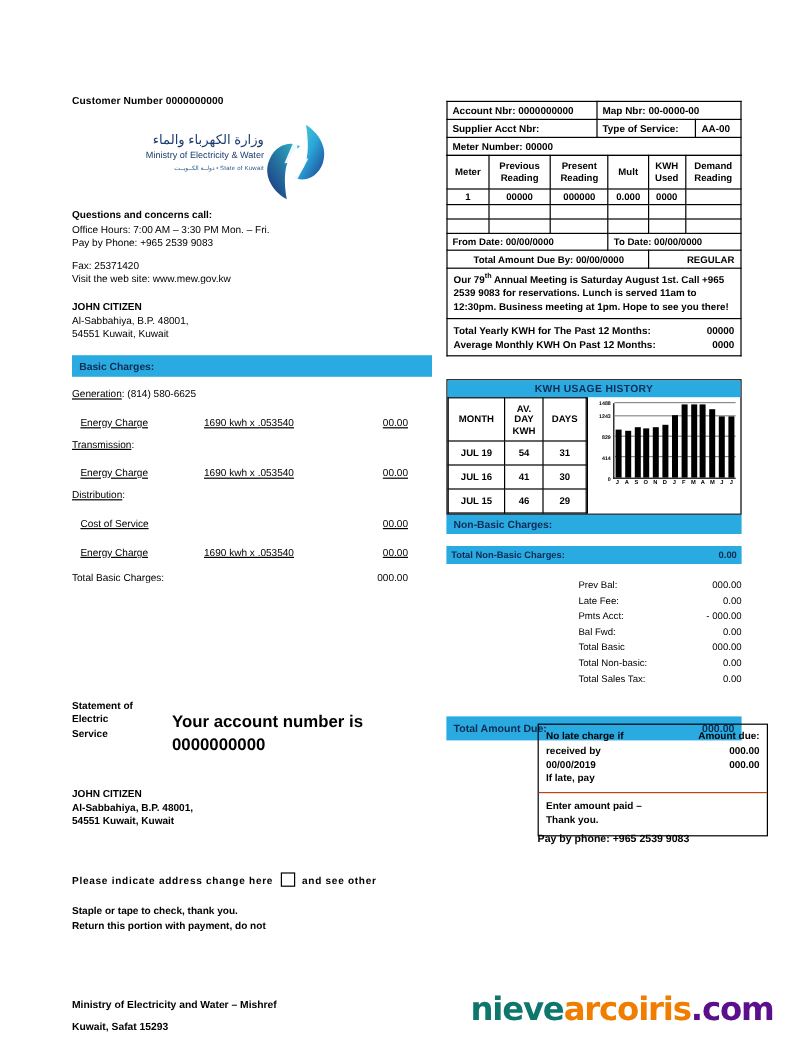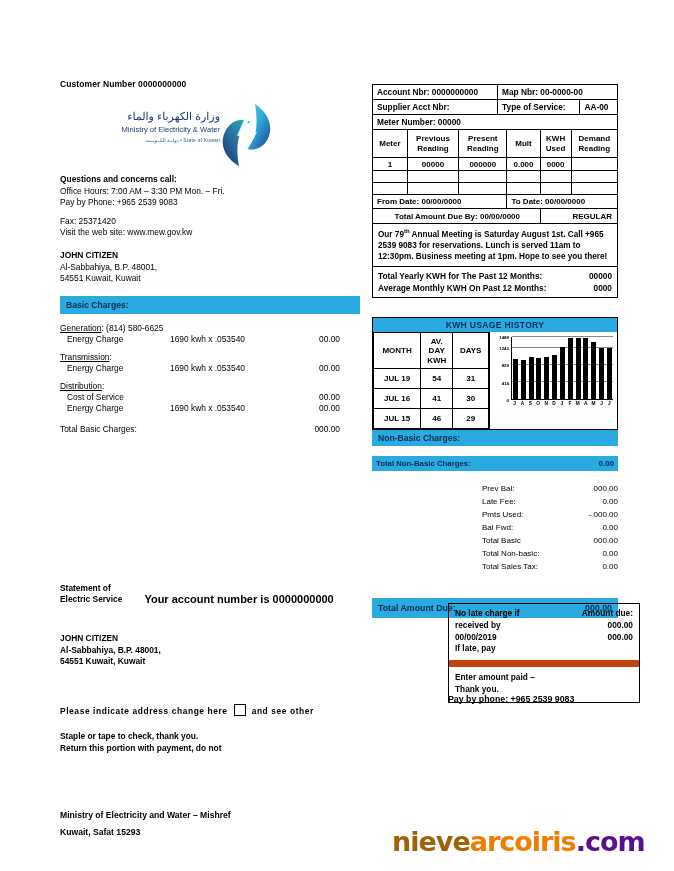--- a/index.html
+++ b/index.html
@@ -37,32 +37,32 @@
   .billing { margin-top:33px; font-size:8.4px; line-height:1.42; }
 
   .bar-cyan {
     background:#29abe2; color:#0d2b52; font-weight:bold;
     font-size:8.6px; padding:4px 6px; margin-top:11px;
   }
 
   .charges { margin-top:9px; font-size:8.4px; }
   .chg-group { margin-bottom:8px; }
   .chg-head { }
-  .chg-line { display:flex; align-items:flex-end; margin-top:1px; }
+  .chg-line { display:flex; align-items:flex-end; margin-top:14px;text-decoration:underline; }
   .chg-label { width:110px; padding-left:7px; }
   .chg-detail { width:110px; }
   .chg-amt { width:60px; text-align:right; }
   .chg-total { display:flex; margin-top:11px; }
   .chg-total .chg-label { padding-left:0; width:220px; }
   .chg-total .chg-amt { width:60px; text-align:right; }
 
   
   .stub { position:absolute; left:60px; top:583px; width:320px; font-size:8.4px; }
   .stub-title { font-weight:bold; line-height:1.35; display:flex; }
-  .stub-title .acct { font-weight:bold; padding-left:22px; padding-top:9px; font-size:11px; }
+  .stub-title .acct { font-weight:bold; padding-left:22px; padding-top:9px; font-size:14px; }
   .stub-name { margin-top:26px; font-weight:bold; line-height:1.4; }
   .stub-name .sub { font-weight:bold; }
   .addr-change { margin-top:36px; font-weight:bold; display:flex; align-items:flex-end; gap:6px; }
   .addr-change .sp { letter-spacing:.6px; }
   .checkbox { width:12px; height:12px; border:1.6px solid #000; display:inline-block; }
   .return-note { margin-top:14px; font-weight:bold; line-height:1.45; }
   .mew-foot { margin-top:52px; font-weight:bold; font-size:8.6px; line-height:2; }
 
   
   .right { position:absolute; left:372px; top:84px; width:246px; }
@@ -122,30 +122,30 @@
   .total-due {
     background:#29abe2; color:#0d2b52; font-weight:bold; font-size:8.8px;
     padding:5px 6px; margin-top:24px; display:flex; justify-content:space-between;
   }
 
   
   .paybox { position:absolute; left:448px; top:603px; width:192px; border:1px solid #000; font-size:8.3px; }
   .paybox .top { padding:4px 6px 5px 6px; display:flex; justify-content:space-between; }
   .paybox .top .l { line-height:1.42; font-weight:bold; }
   .paybox .top .r { line-height:1.42; text-align:right; font-weight:bold; }
-  .paybox .bot { border-top:7px solid #c2410c; padding:5px 6px 6px 6px; line-height:1.42; font-weight:bold; }
+  .paybox .bot { border-top:1px solid #c2410c; padding:5px 6px 6px 6px; line-height:1.42; font-weight:bold; }
   .payphone { position:absolute; left:448px; top:694px; font-size:8.8px; font-weight:bold; }
 
   
   .watermark {
     position:absolute; left:392px; top:826px;
     font-size:27px; font-weight:bold; font-family:"DejaVu Sans", sans-serif;
     letter-spacing:-1px; white-space:nowrap;
   }
-  .wm-a { color:#a16207; }
+  .wm-a { color:#0f766e; }
   .wm-b { color:#f07d00; }
   .wm-c { color:#5b0f8b; }
 
   .edge { position:absolute; right:0; top:0; width:6px; height:871px; background:#fff; }
 </style>
 </head>
 <body>
 
 <div class="page">
 
@@ -438,21 +438,21 @@
     <div class="summary">
       <div>
           <span class="lbl">Prev Bal:</span>
           <span class="val">000.00</span>
         </div>
       <div>
           <span class="lbl">Late Fee:</span>
           <span class="val">0.00</span>
         </div>
       <div>
-          <span class="lbl">Pmts Used:</span>
+          <span class="lbl">Pmts Acct:</span>
           <span class="val">- 000.00</span>
         </div>
       <div>
           <span class="lbl">Bal Fwd:</span>
           <span class="val">0.00</span>
         </div>
       <div>
           <span class="lbl">Total Basic</span>
           <span class="val">000.00</span>
         </div>

